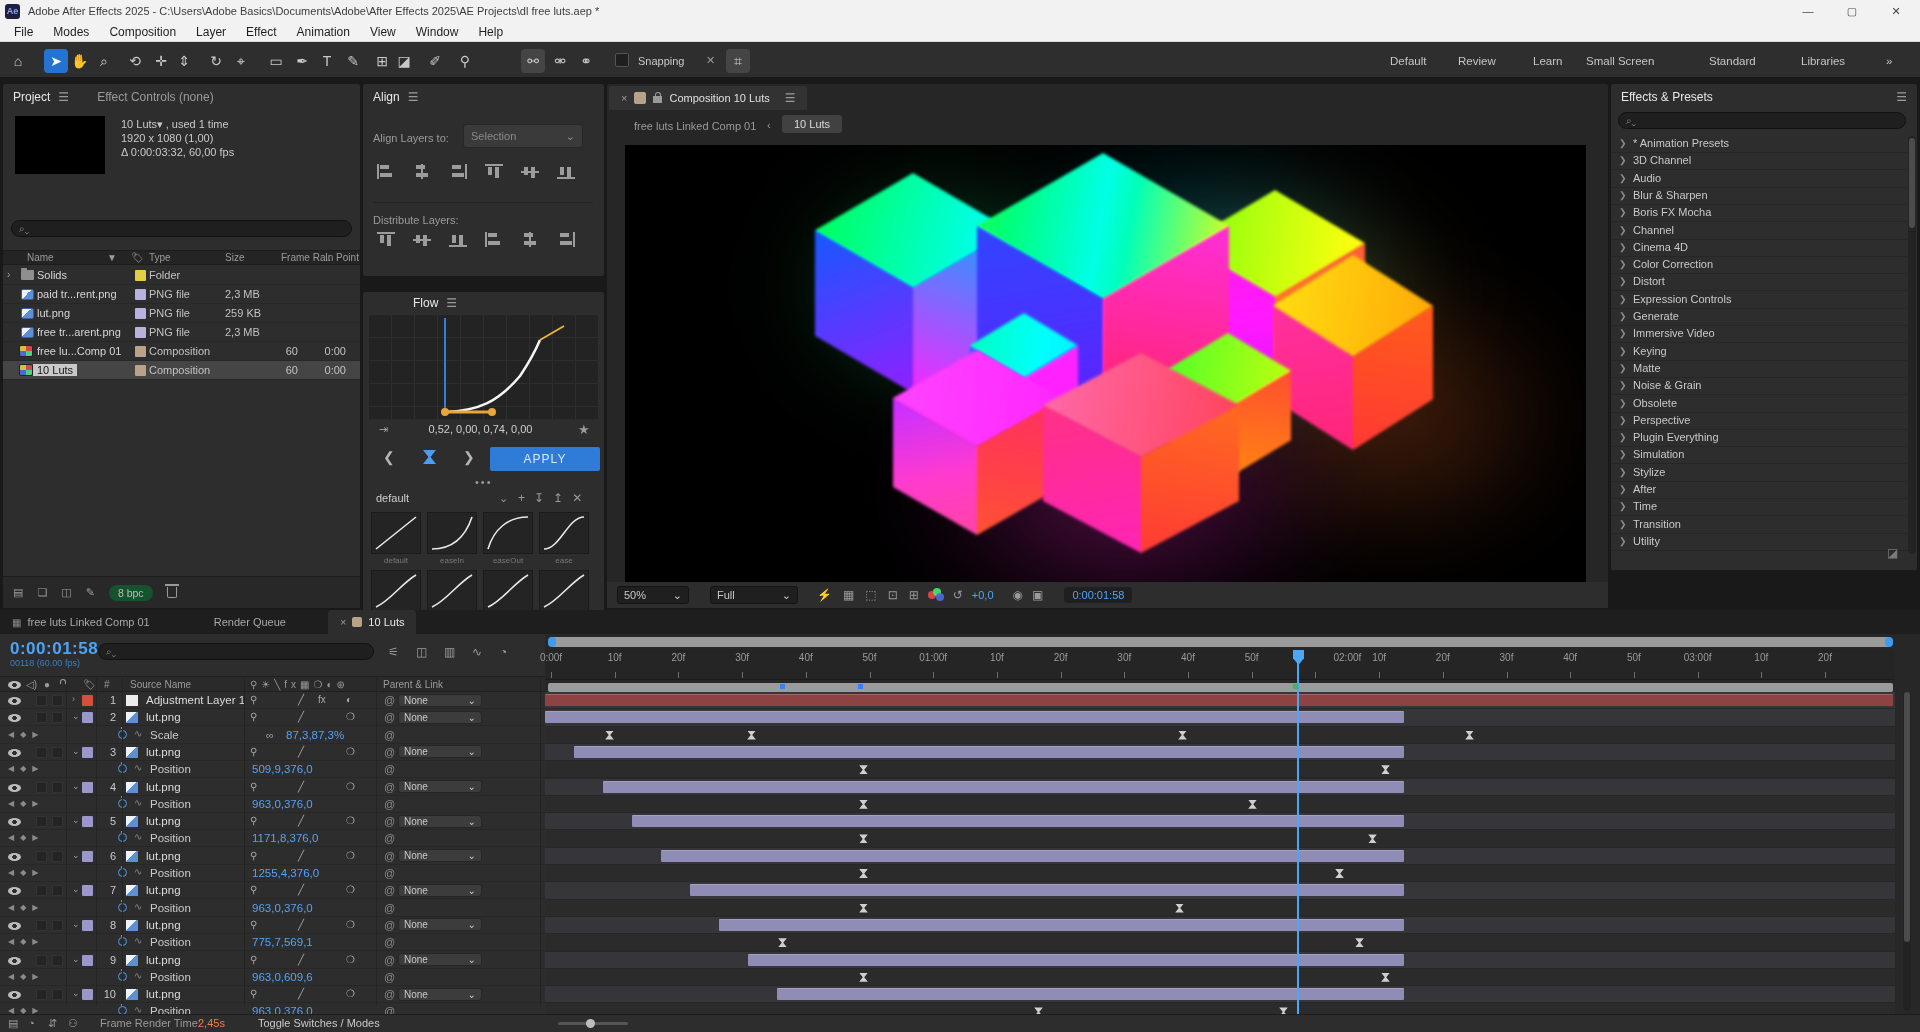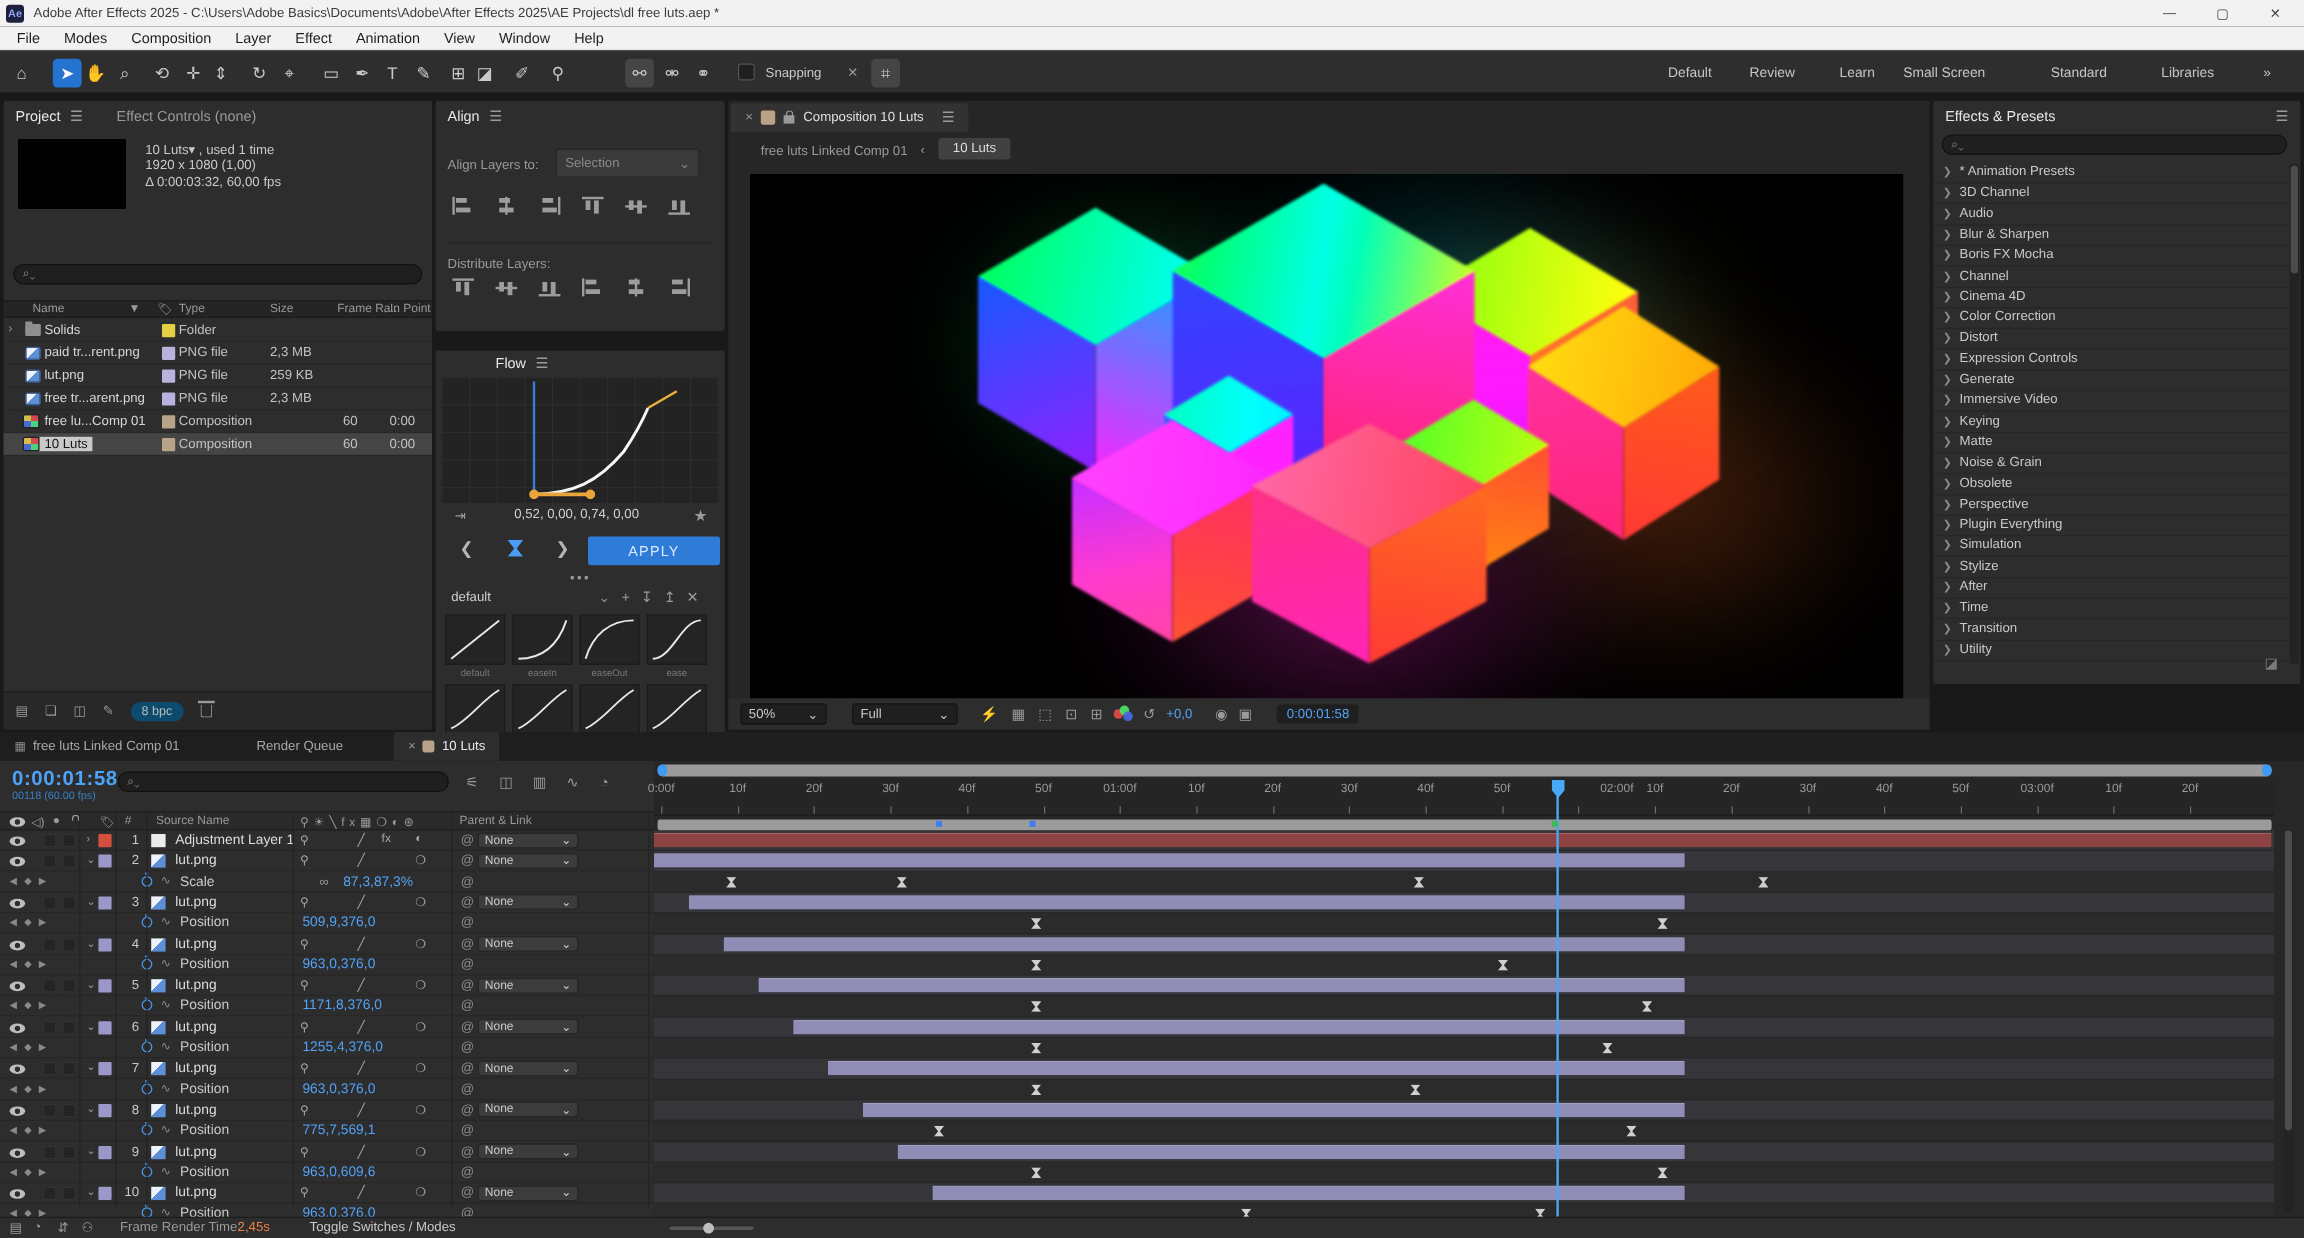--- a/index.html
+++ b/index.html
@@ -48,21 +48,21 @@
   .swatch { position:absolute; width:11px; height:11px; top:4px; border-radius:1px; }
   .ptype { position:absolute; left:146px; top:3px; color:#c2c2c2; }
   .psize { position:absolute; left:222px; top:3px; color:#c2c2c2; }
   .pframe { position:absolute; right:62px; top:3px; color:#c2c2c2; }
   .pin { position:absolute; right:14px; top:3px; color:#c2c2c2; }
   .ficon { position:absolute; left:18px; top:4px; width:13px; height:10px; background:#8f8f8f; border-radius:1px; }
   .ficon:before { content:''; position:absolute; left:0; top:-2px; width:6px; height:2px; background:#8f8f8f; border-radius:1px 1px 0 0; }
   .iicon { position:absolute; left:18px; top:4px; width:13px; height:11px; border-radius:2px; background:linear-gradient(135deg,#eef2fa 45%,#5d8fd6 45%); border:1px solid #3c5f96; }
   .cicon { position:absolute; left:16px; top:3px; width:14px; height:12px; border-radius:2px; background:conic-gradient(#d24a4a 0 25%, #4ad27e 25% 50%, #4a6ad2 50% 75%, #d2c04a 75%); border:1px solid #222; }
   #proj-bottom { position:absolute; left:0; top:492px; width:357px; height:32px; background:#282828; border-top:1px solid #1c1c1c; display:flex; align-items:center; gap:14px; padding-left:10px; color:#9a9a9a; }
-  #bpc { background:#0c4a6e; border-radius:8px; padding:2px 9px; color:#bbb; font-size:10.5px; }
+  #bpc { background:#14532d; border-radius:8px; padding:2px 9px; color:#bbb; font-size:10.5px; }
   .trash { width:10px; height:11px; border:1px solid #9a9a9a; border-top:none; border-radius:0 0 2px 2px; position:relative; }
   .trash:before { content:''; position:absolute; left:-3px; top:-3px; width:14px; height:2px; background:#9a9a9a; }
 
   
   .drop { background:#3a3a3a; border:1px solid #262626; border-radius:3px; color:#8a8a8a; display:flex; align-items:center; justify-content:space-between; padding:0 7px; }
   .aicon { position:relative; width:18px; height:15px; display:inline-block; }
   .aicon i { position:absolute; background:#9c9c9c; }
   .abtn { position:absolute; top:0; }
 
   

